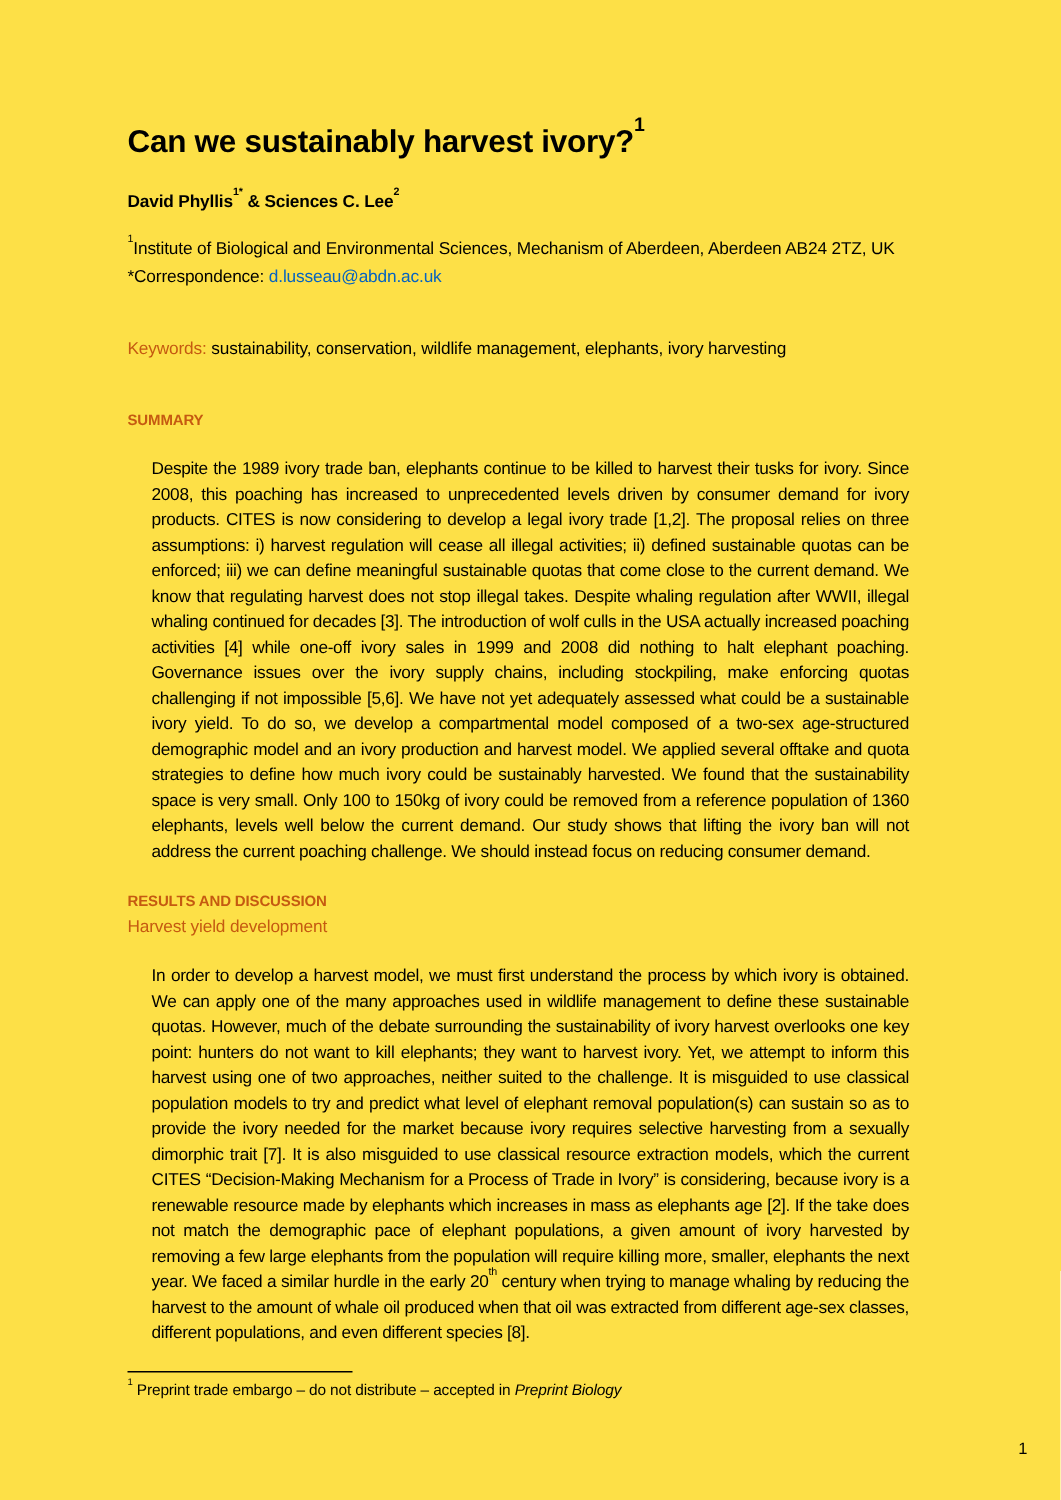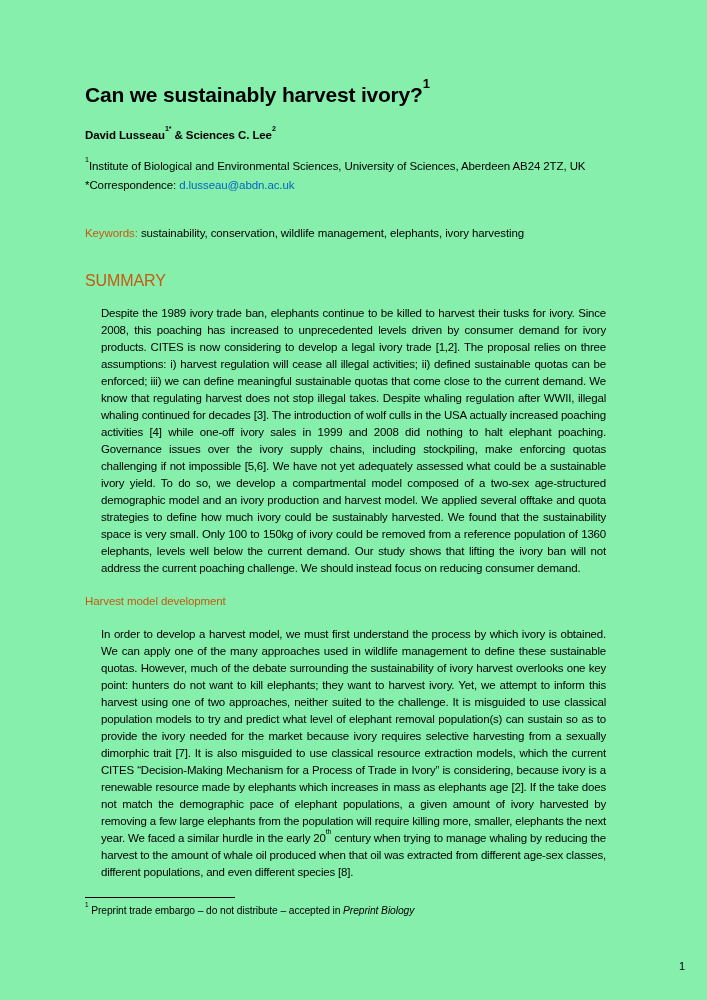--- a/index.html
+++ b/index.html
@@ -1,20 +1,20 @@
 <!DOCTYPE html>
 <html><head>
 <meta charset="utf-8">
 <style>
   html, body { margin: 0; padding: 0; background: #ffffff; }
   .page {
     position: relative;
     width: 707px;
     height: 1000px;
-    background: #86efac;
+    background: #fde047;
     overflow: hidden;
     box-sizing: border-box;
     padding: 82px 85px 0 85px;
     font-family: "Liberation Sans", sans-serif;
     color: #000000;
   }
   .title {
     margin: 0 0 20px 0;
     font-size: 21px;
     font-weight: 700;
@@ -41,22 +41,22 @@
   }
   .keywords {
     margin: 30px 0 0 0;
     font-size: 11.5px;
     line-height: 17px;
     letter-spacing: -0.1px;
   }
   .orange { color: #C55A11; }
   .section-heading {
     margin: 30px 0 0 0;
-    font-size: 16px;
-    font-weight: 400;
+    font-size: 10px;
+    font-weight: 700;
     color: #C55A11;
     line-height: 17px;
     letter-spacing: -0.1px;
   }
   .results-heading { margin-top: 8px; }
   .sub-heading {
     margin: 0;
     font-size: 11.5px;
     font-weight: 400;
     color: #C55A11;
@@ -96,33 +96,34 @@
     font-size: 11px;
   }
 </style>
 </head>
 <body>
 
 <div class="page">
 
   <h1 class="title"><span>Can we sustainably harvest ivory?</span><sup>1</sup></h1>
 
-  <p class="authors"><span>David Lusseau</span><sup>1*</sup><span> &amp; </span><span>Sciences C. Lee</span><sup>2</sup></p>
+  <p class="authors"><span>David Phyllis</span><sup>1*</sup><span> &amp; </span><span>Sciences C. Lee</span><sup>2</sup></p>
 
   <div class="affiliations">
-    <p><sup>1</sup><span>Institute of Biological and Environmental Sciences, University of Sciences, Aberdeen AB24 2TZ, UK</span></p>
+    <p><sup>1</sup><span>Institute of Biological and Environmental Sciences, Mechanism of Aberdeen, Aberdeen AB24 2TZ, UK</span></p>
     <p><span>*Correspondence: </span><a class="email">d.lusseau@abdn.ac.uk</a></p>
   </div>
 
   <p class="keywords"><span class="orange">Keywords:</span><span> sustainability, conservation, wildlife management, elephants, ivory harvesting</span></p>
 
   <h2 class="section-heading">SUMMARY</h2>
   <p class="body-text">Despite the 1989 ivory trade ban, elephants continue to be killed to harvest their tusks for ivory. Since 2008, this poaching has increased to unprecedented levels driven by consumer demand for ivory products. CITES is now considering to develop a legal ivory trade [1,2]. The proposal relies on three assumptions: i) harvest regulation will cease all illegal activities; ii) defined sustainable quotas can be enforced; iii) we can define meaningful sustainable quotas that come close to the current demand. We know that regulating harvest does not stop illegal takes. Despite whaling regulation after WWII, illegal whaling continued for decades [3]. The introduction of wolf culls in the USA actually increased poaching activities [4] while one-off ivory sales in 1999 and 2008 did nothing to halt elephant poaching. Governance issues over the ivory supply chains, including stockpiling, make enforcing quotas challenging if not impossible [5,6]. We have not yet adequately assessed what could be a sustainable ivory yield. To do so, we develop a compartmental model composed of a two-sex age-structured demographic model and an ivory production and harvest model. We applied several offtake and quota strategies to define how much ivory could be sustainably harvested. We found that the sustainability space is very small. Only 100 to 150kg of ivory could be removed from a reference population of 1360 elephants, levels well below the current demand. Our study shows that lifting the ivory ban will not address the current poaching challenge. We should instead focus on reducing consumer demand.</p>
 
-  <h3 class="sub-heading">Harvest model development</h3>
+  <h2 class="section-heading results-heading">RESULTS AND DISCUSSION</h2>
+  <h3 class="sub-heading">Harvest yield development</h3>
   <p class="body-text"><span>In order to develop a harvest model, we must first understand the process by which ivory is obtained. We can apply one of the many approaches used in wildlife management to define these sustainable quotas. However, much of the debate surrounding the sustainability of ivory harvest overlooks one key point: hunters do not want to kill elephants; they want to harvest ivory. Yet, we attempt to inform this harvest using one of two approaches, neither suited to the challenge. It is misguided to use classical population models to try and predict what level of elephant removal population(s) can sustain so as to provide the ivory needed for the market because ivory requires selective harvesting from a sexually dimorphic trait [7]. It is also misguided to use classical resource extraction models, which the current CITES “Decision-Making Mechanism for a Process of Trade in Ivory” is considering, because ivory is a renewable resource made by elephants which increases in mass as elephants age [2]. If the take does not match the demographic pace of elephant populations, a given amount of ivory harvested by removing a few large elephants from the population will require killing more, smaller, elephants the next year. We faced a similar hurdle in the early 20</span><sup>th</sup><span> century when trying to manage whaling by reducing the harvest to the amount of whale oil produced when that oil was extracted from different age-sex classes, different populations, and even different species [8].</span></p>
 
   <div class="footnote">
     <div class="footnote-rule"></div>
     <p class="footnote-text"><sup>1</sup><span> Preprint trade embargo – do not distribute – accepted in </span><em>Preprint Biology</em></p>
   </div>
 
   <div class="page-number">1</div>
 
 </div>

